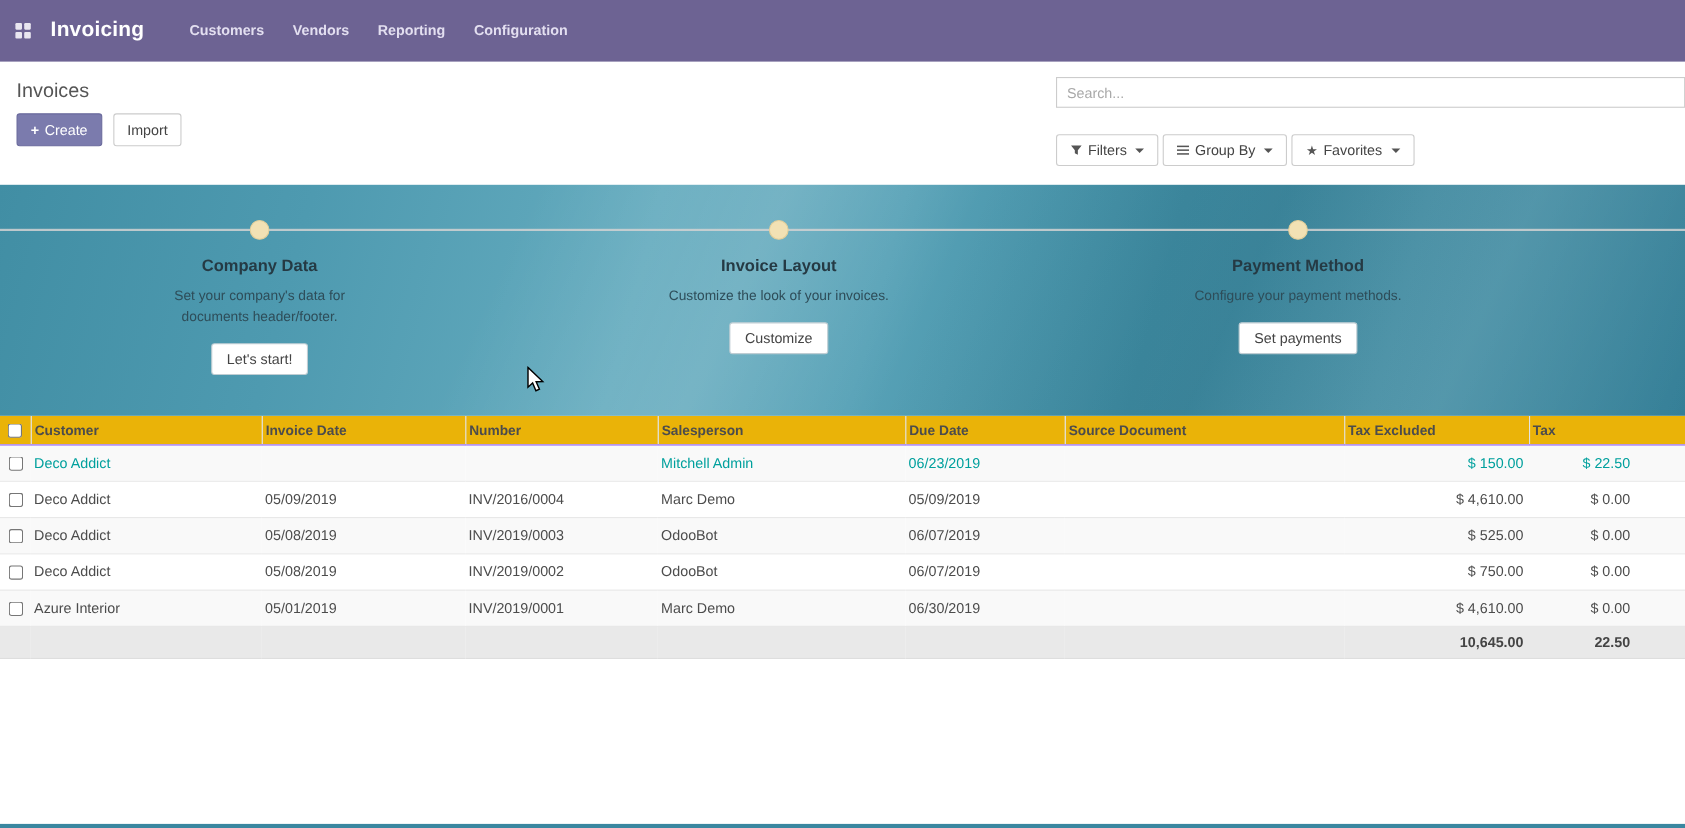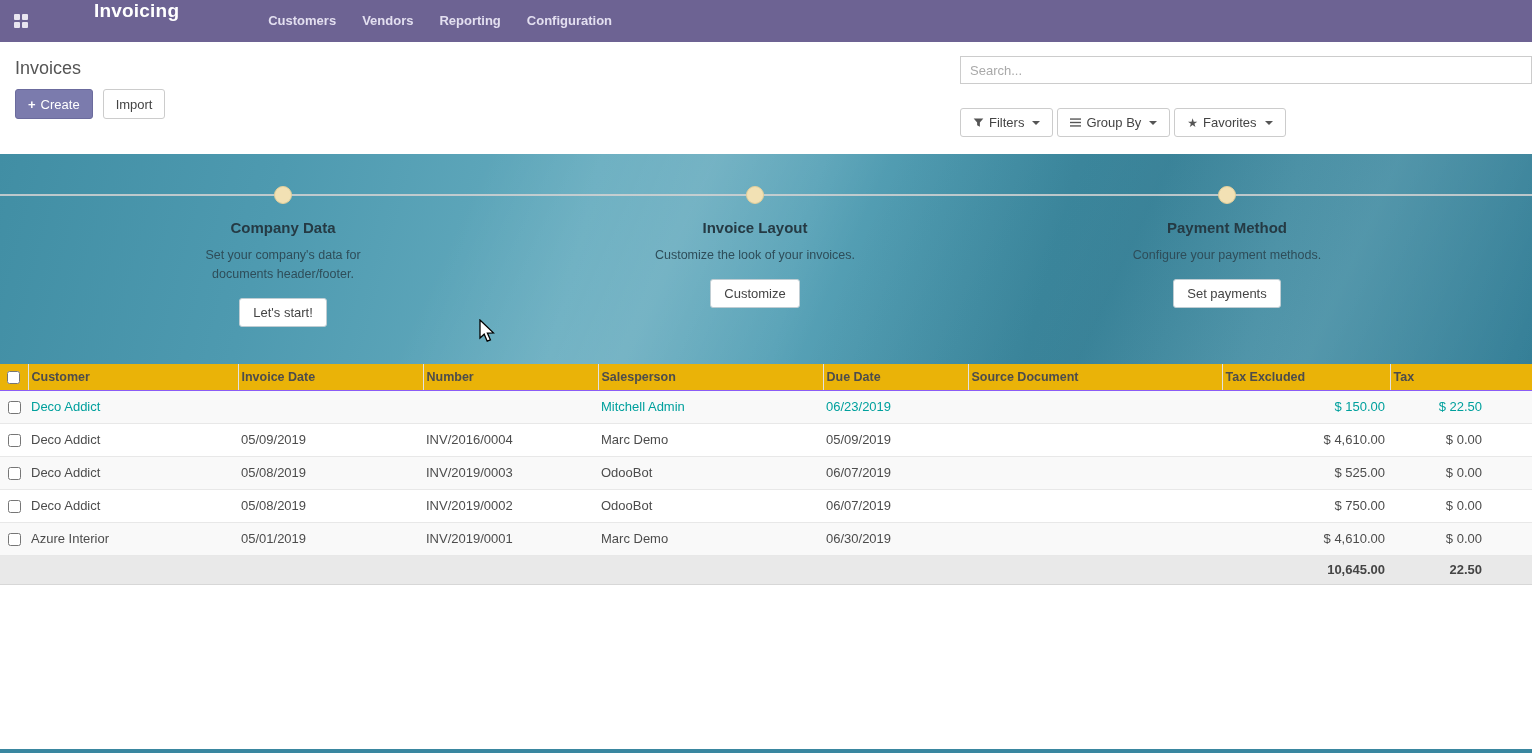--- a/index.html
+++ b/index.html
@@ -9,26 +9,25 @@
     background: #fff;
     color: #4c4c4c;
     display: flex;
     flex-direction: column;
     overflow: hidden;
     position: relative;
   }
 
   
   .navbar {
-    height: 42px;
+    height: 56px;
     background: var(--navbar, #6d6393);
     display: flex;
-    align-items: flex-start;
+    align-items: center;
     flex: 0 0 auto;
-    gap: 48px;
   }
   .apps-icon {
     width: 42px; height: 42px;
     display: flex; align-items: center; justify-content: center;
     cursor: pointer;
   }
   .apps-grid { display: grid; grid-template-columns: 6px 6px; grid-gap: 2px; }
   .apps-grid span { width: 6px; height: 6px; background: #e9e6f0; border-radius: 1px; }
   .brand {
     color: #fff; font-size: 19px; font-weight: 700;
@@ -95,21 +94,21 @@
       linear-gradient(115deg,
         rgba(255,255,255,0) 30%, rgba(255,255,255,.14) 44%,
         rgba(255,255,255,0) 55%, rgba(0,40,60,.10) 72%,
         rgba(255,255,255,.10) 86%, rgba(255,255,255,0) 100%);
     pointer-events: none;
   }
   .ob-line {
     position: absolute; left: 0; right: 0; top: 40px; height: 2px;
     background: #d2d2d2; opacity: .85;
   }
-  .ob-steps { position: relative; display: flex; height: 100%; margin-left: 47px; }
+  .ob-steps { position: relative; display: flex; height: 100%; }
   .ob-step {
     flex: 0 0 472px;
     display: flex; flex-direction: column; align-items: center;
     padding-top: 32px;
   }
   .ob-dot {
     width: 18px; height: 18px; border-radius: 50%;
     background: var(--dot, #f2e1b4);
     border: 1px solid #e3cf9a;
     margin-bottom: 15px;

